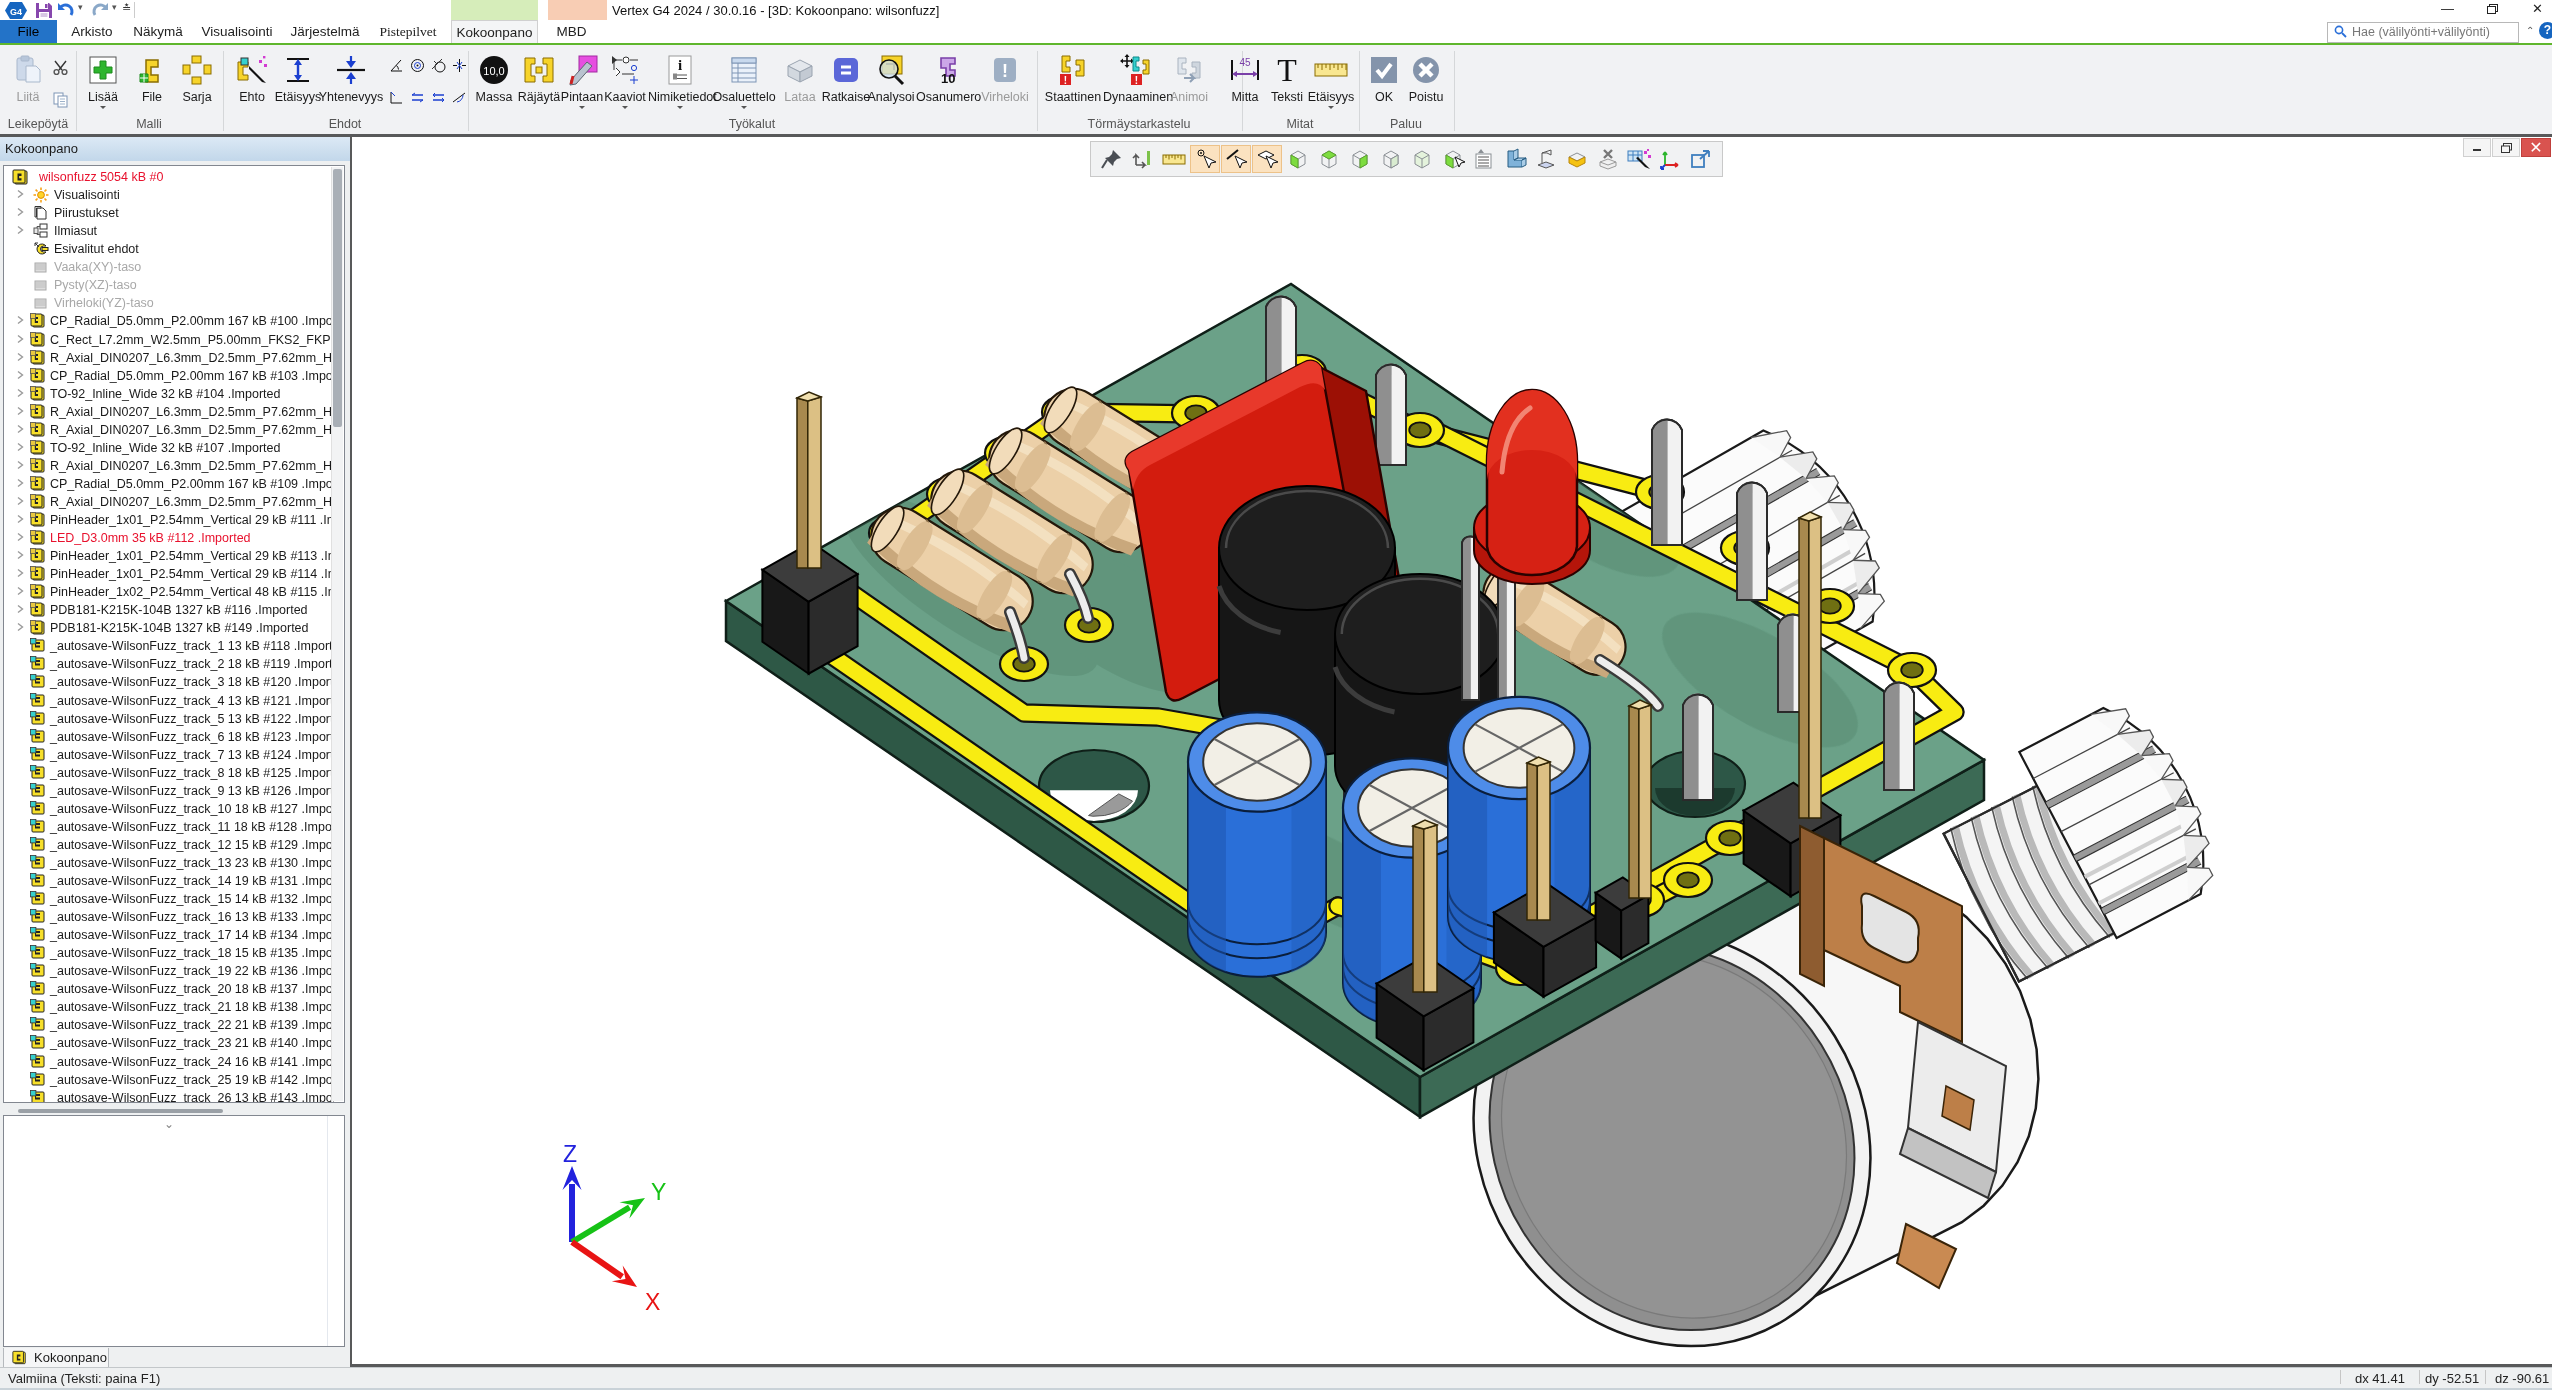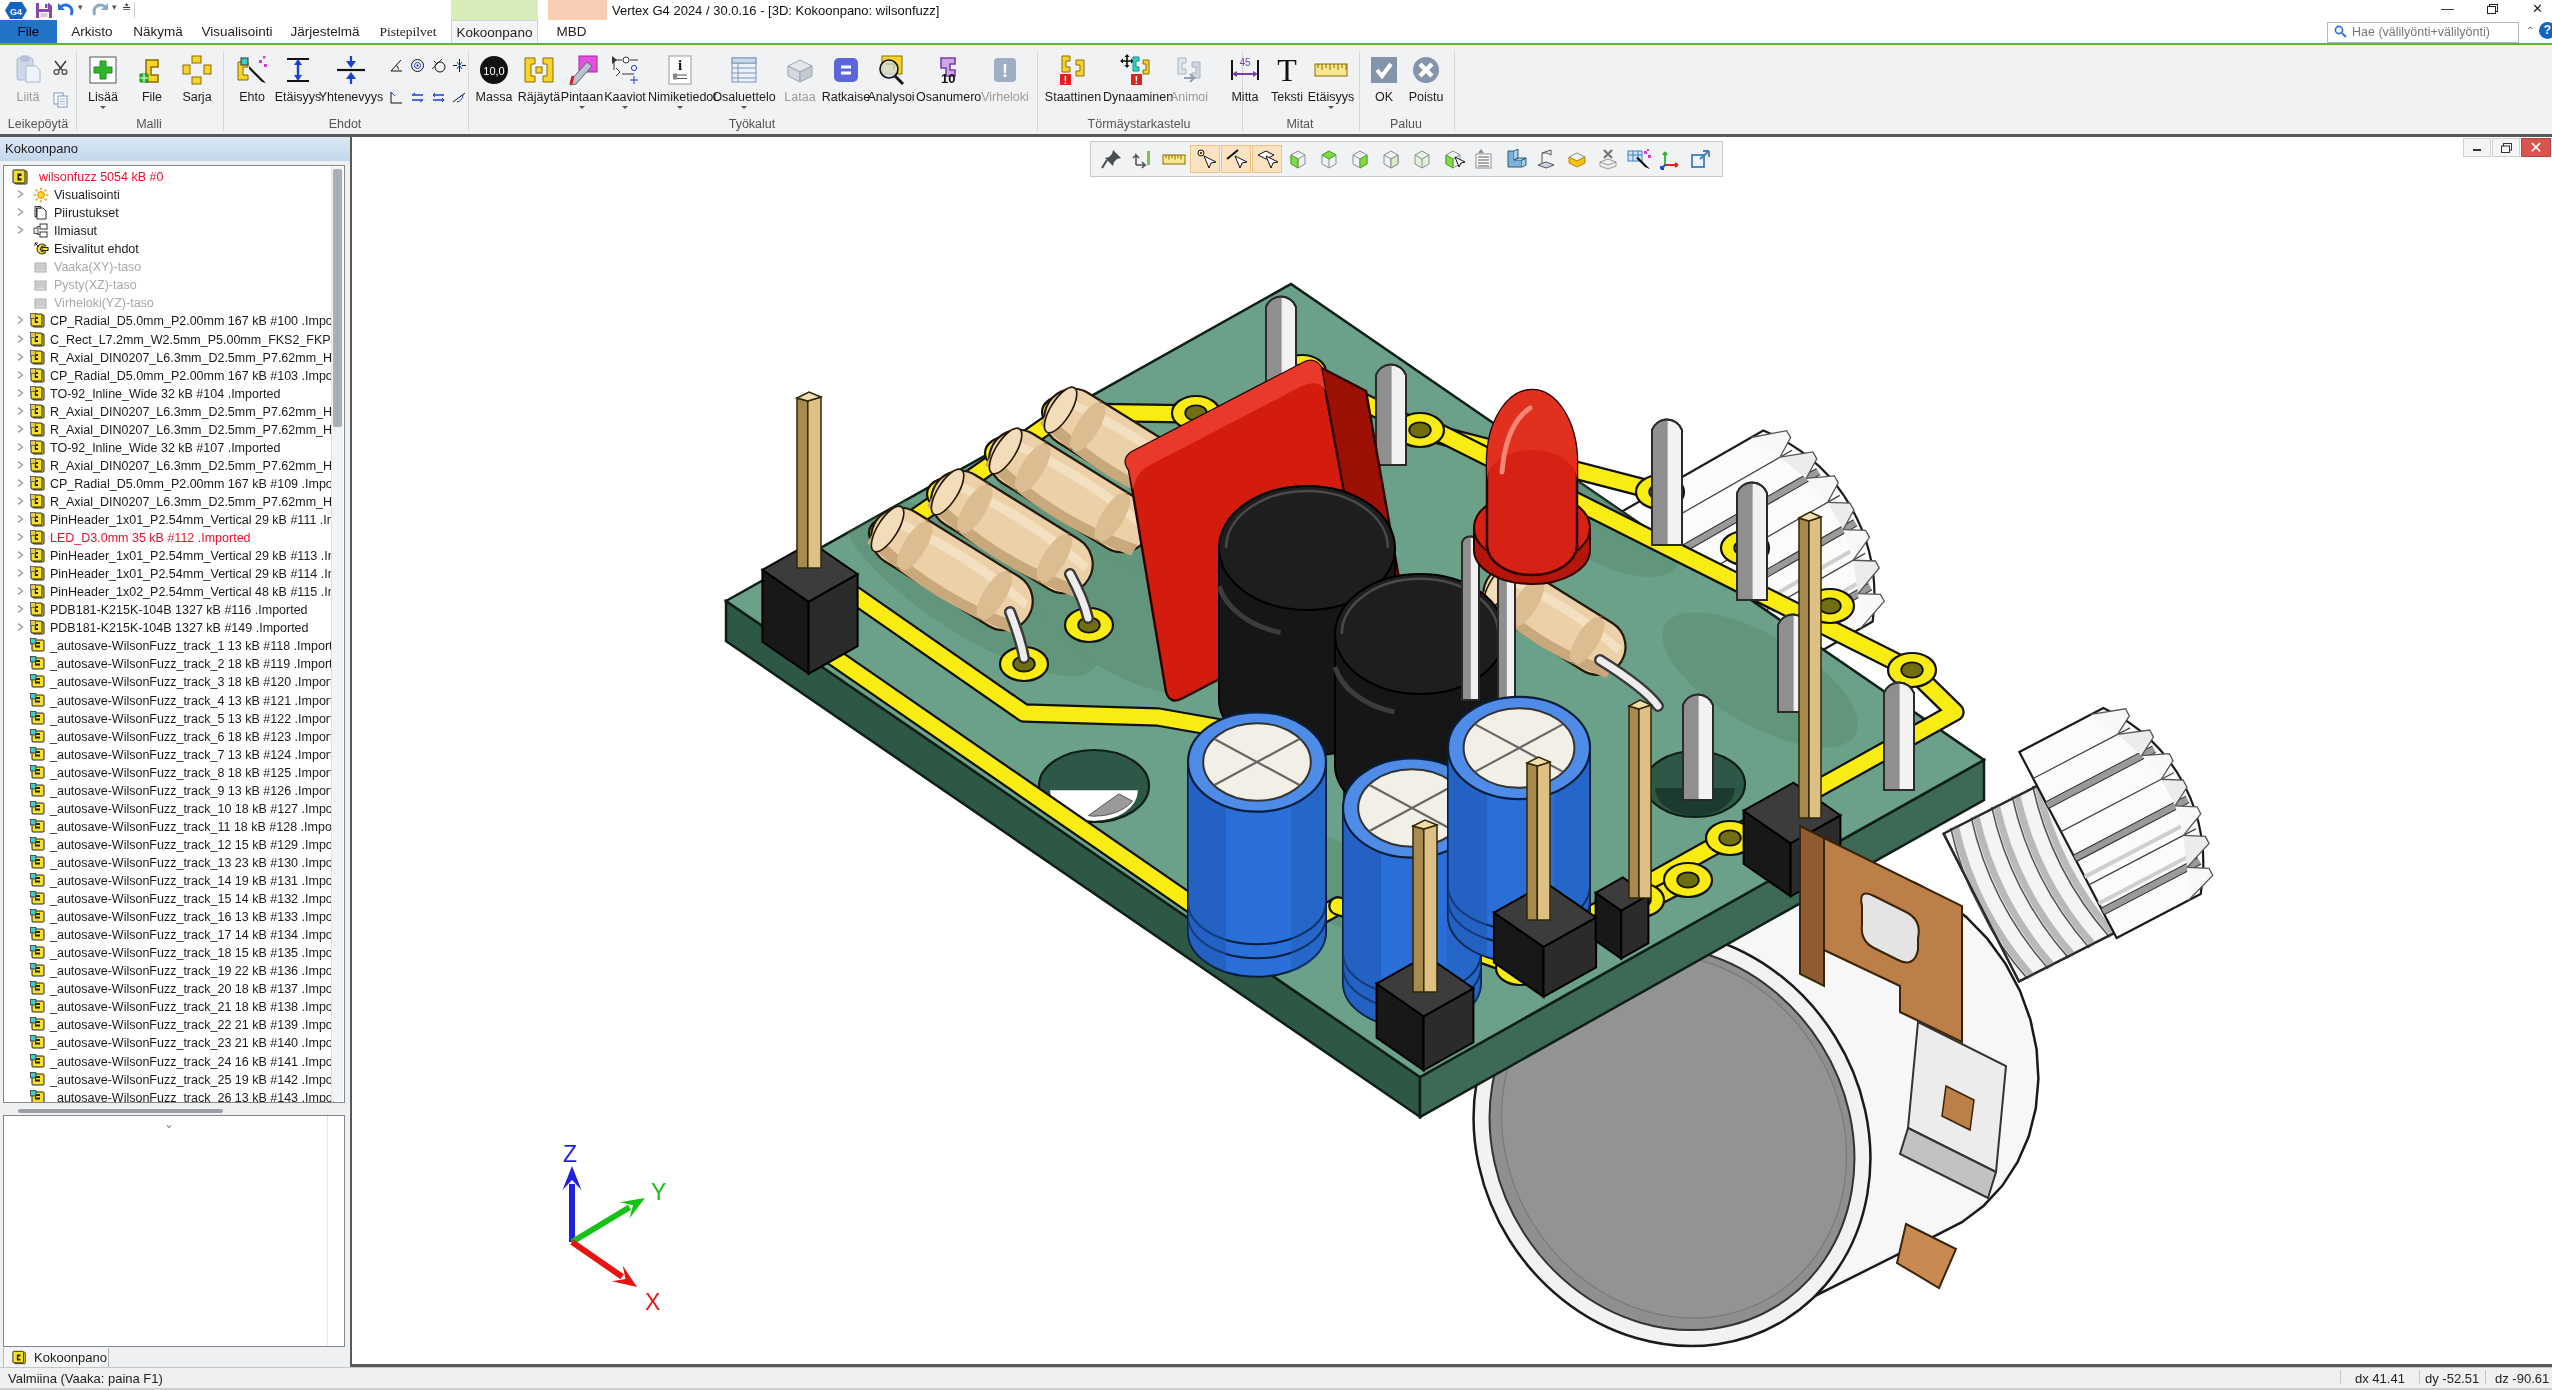--- a/index.html
+++ b/index.html
@@ -1622,20 +1622,20 @@
       <div class="vline"></div>
     </div>
  <div id="lp-tab">Kokoonpano</div>
  <svg style="position:absolute;left:12px;top:1213px" width="15" height="15" viewBox="0 0 17 16">
       <rect x="3" y="2" width="12" height="13" rx="1" fill="#f7df2a" stroke="#222"></rect>
       <rect x="1" y="1" width="12" height="13" rx="1" fill="#f7df2a" stroke="#222"></rect>
       <path d="M9.5 4.5 h-4 v7 h4 v-2.2 h-2.4 v-2.4 h2.4 z" fill="#222"></path>
     </svg>
 </div>
 <div id="statusbar">
- <div class="scell" style="left:8px">Valmiina (Vaaka: paina F1)</div>
+ <div class="scell" style="left:8px">Valmiina (Teksti: paina F1)</div>
  <div class="ssep" style="left:2340px"></div>
  <div class="scell" style="left:2355px">dx 41.41</div>
  <div class="ssep" style="left:2419px"></div>
  <div class="scell" style="left:2425px">dy -52.51</div>
  <div class="ssep" style="left:2485px"></div>
  <div class="scell" style="left:2495px">dz -90.61</div>
  <div class="bstrip"></div>
 </div>
 </body></html>

